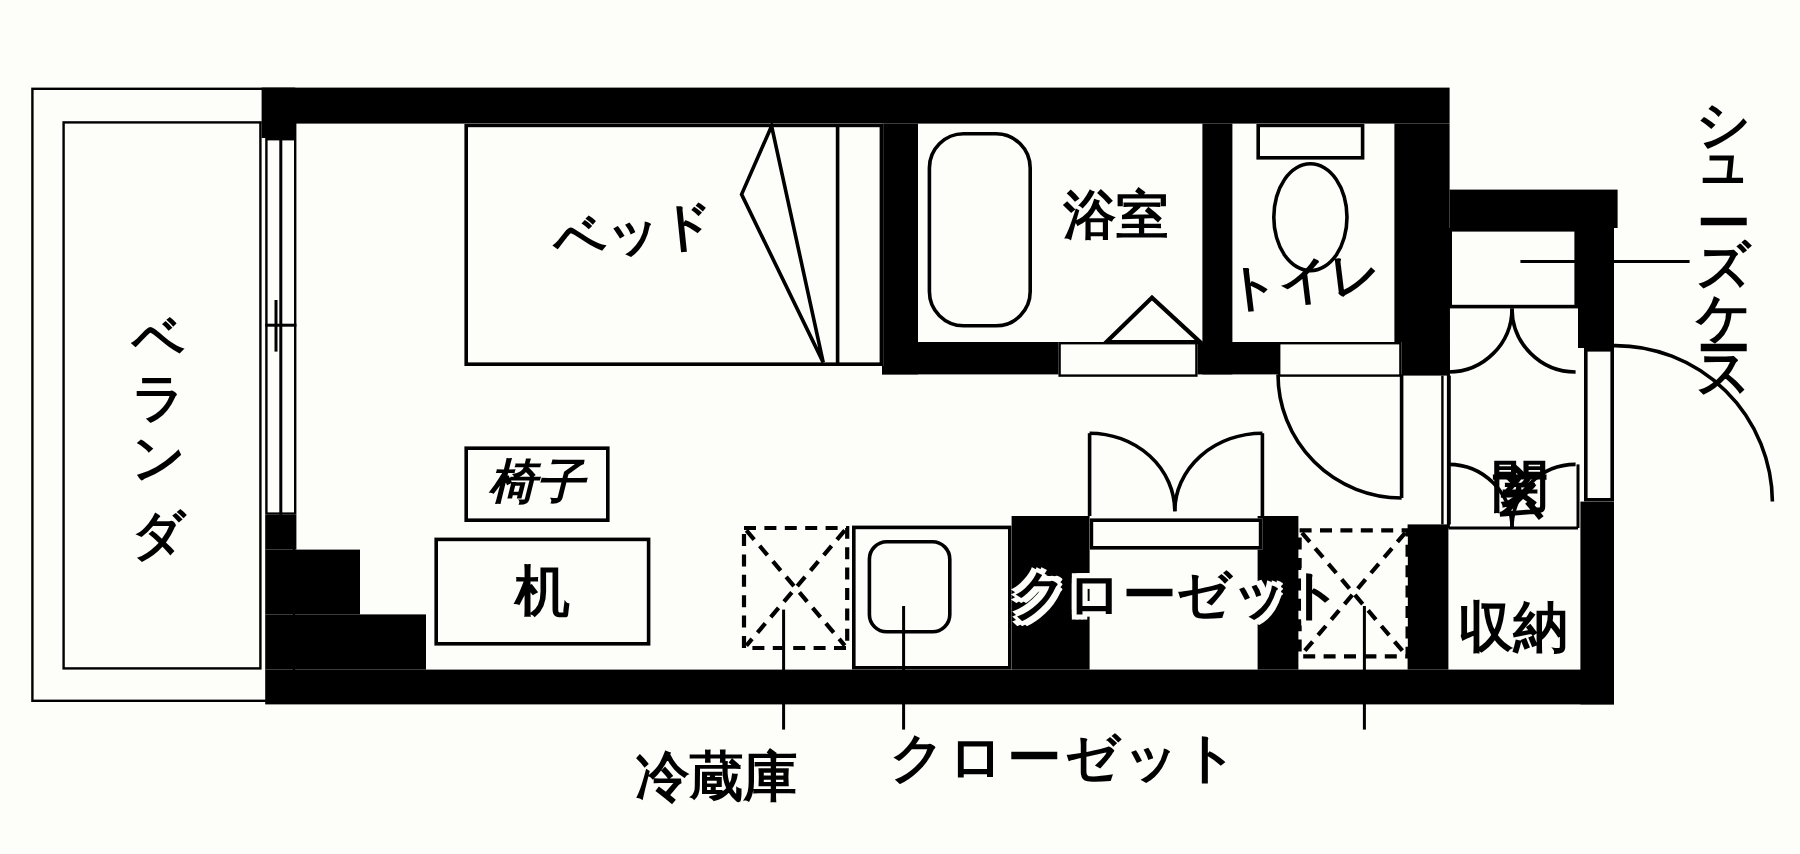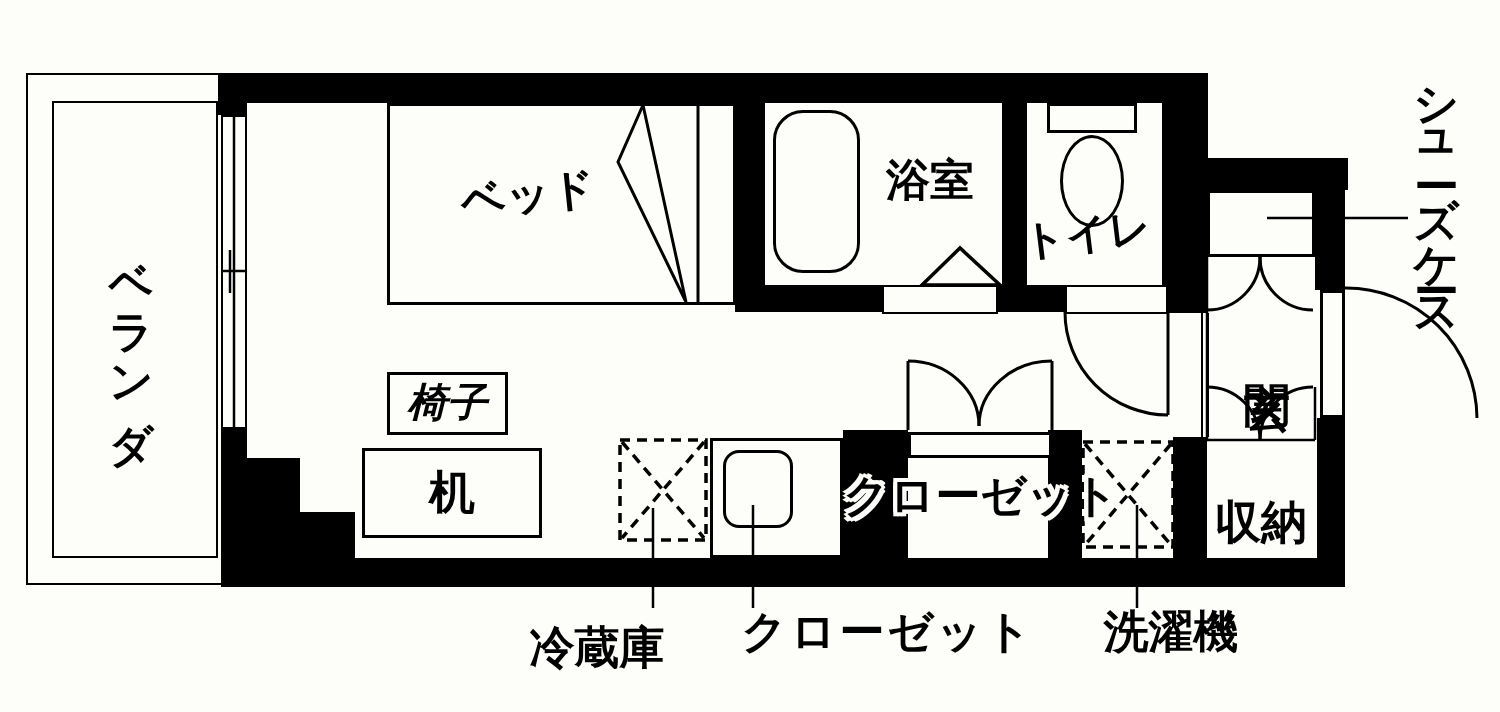--- a/index.html
+++ b/index.html
@@ -113,15 +113,14 @@
   <div class="label" style="left:930px;top:180px;font-size:44px;">浴室</div>
   <div class="label" style="left:1087px;top:234px;font-size:42px;transform:translate(-50%,-50%) rotate(-7deg);">トイレ</div>
   <div class="label vert" style="left:1436px;top:188px;font-size:45px;letter-spacing:1px;">シューズケース</div>
   <div class="label vert" style="left:1267px;top:348px;font-size:46px;">玄関</div>
   <div class="label" style="left:1261px;top:523px;font-size:46px;">収納</div>
   <div class="label halo" style="left:981px;top:496px;font-size:45px;">クローゼット</div>
   <div class="label" style="left:447px;top:403px;font-size:40px;font-style:italic;">椅子</div>
   <div class="label" style="left:452px;top:493px;font-size:46px;">机</div>
   <div class="label" style="left:597px;top:648px;font-size:45px;">冷蔵庫</div>
   <div class="label" style="left:888px;top:632px;font-size:45px;letter-spacing:3px;">クローゼット</div>
-  <div class="label" style="left:1171px;top:632px;font-size:45px;">洗濯機</div>
 
 </div>
 
 </body></html>

